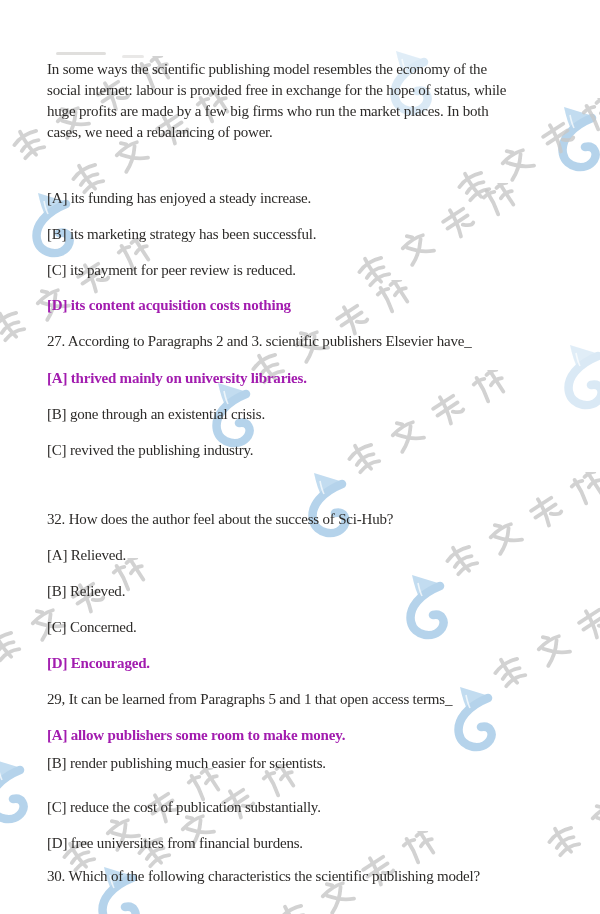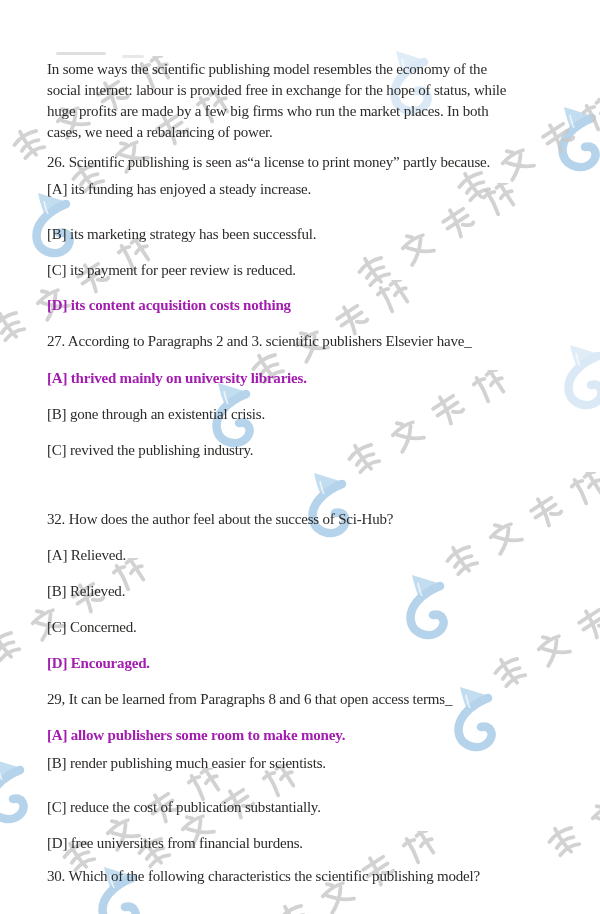--- a/index.html
+++ b/index.html
@@ -163,38 +163,37 @@
     </svg>
 
   <div class="artifact" style="left:56px;top:36px;width:50px;height:3px;opacity:.5"></div>
   <div class="artifact" style="left:122px;top:39px;width:22px;height:3px;opacity:.35"></div>
 
   <div class="ln" style="top:44px">In some ways the scientific publishing model resembles the economy of the</div>
   <div class="ln" style="top:65px">social internet: labour is provided free in exchange for the hope of status, while</div>
   <div class="ln" style="top:86px">huge profits are made by a few big firms who run the market places. In both</div>
   <div class="ln" style="top:107px">cases, we need a rebalancing of power.</div>
 
-  <div class="ln" style="top:137px">26. Scientific publishing is seen as“a license to print money” partly because.</div>
-  <div class="ln" style="top:164px">[A] its funding has enjoyed a steady increase.</div>
+  <div class="ln" style="top:173px">[A] its funding has enjoyed a steady increase.</div>
   <div class="ln" style="top:245px">[C] its payment for peer review is reduced.</div>
   <div class="ln" style="top:209px">[B] its marketing strategy has been successful.</div>
   <div class="ln red" style="top:280px">[D] its content acquisition costs nothing</div>
 
   <div class="ln" style="top:316px">27. According to Paragraphs 2 and 3. scientific publishers Elsevier have_</div>
   <div class="ln red" style="top:353px">[A] thrived mainly on university libraries.</div>
   <div class="ln" style="top:389px">[B] gone through an existential crisis.</div>
   <div class="ln" style="top:425px">[C] revived the publishing industry.</div>
 
   <div class="ln" style="top:494px">32. How does the author feel about the success of Sci-Hub?</div>
   <div class="ln" style="top:530px">[A] Relieved.</div>
   <div class="ln" style="top:566px">[B] Relieved.</div>
   <div class="ln" style="top:602px">[C] Concerned.</div>
   <div class="ln red" style="top:638px">[D] Encouraged.</div>
 
-  <div class="ln" style="top:674px">29, It can be learned from Paragraphs 8 and 6 that open access terms_</div>
+  <div class="ln" style="top:674px">29, It can be learned from Paragraphs 5 and 1 that open access terms_</div>
   <div class="ln red" style="top:710px">[A] allow publishers some room to make money.</div>
   <div class="ln" style="top:738px">[B] render publishing much easier for scientists.</div>
   <div class="ln" style="top:782px">[C] reduce the cost of publication substantially.</div>
   <div class="ln" style="top:818px">[D] free universities from financial burdens.</div>
 
   <div class="ln" style="top:851px">30. Which of the following characteristics the scientific publishing model?</div>
 
 </div>
 
 </body></html>

